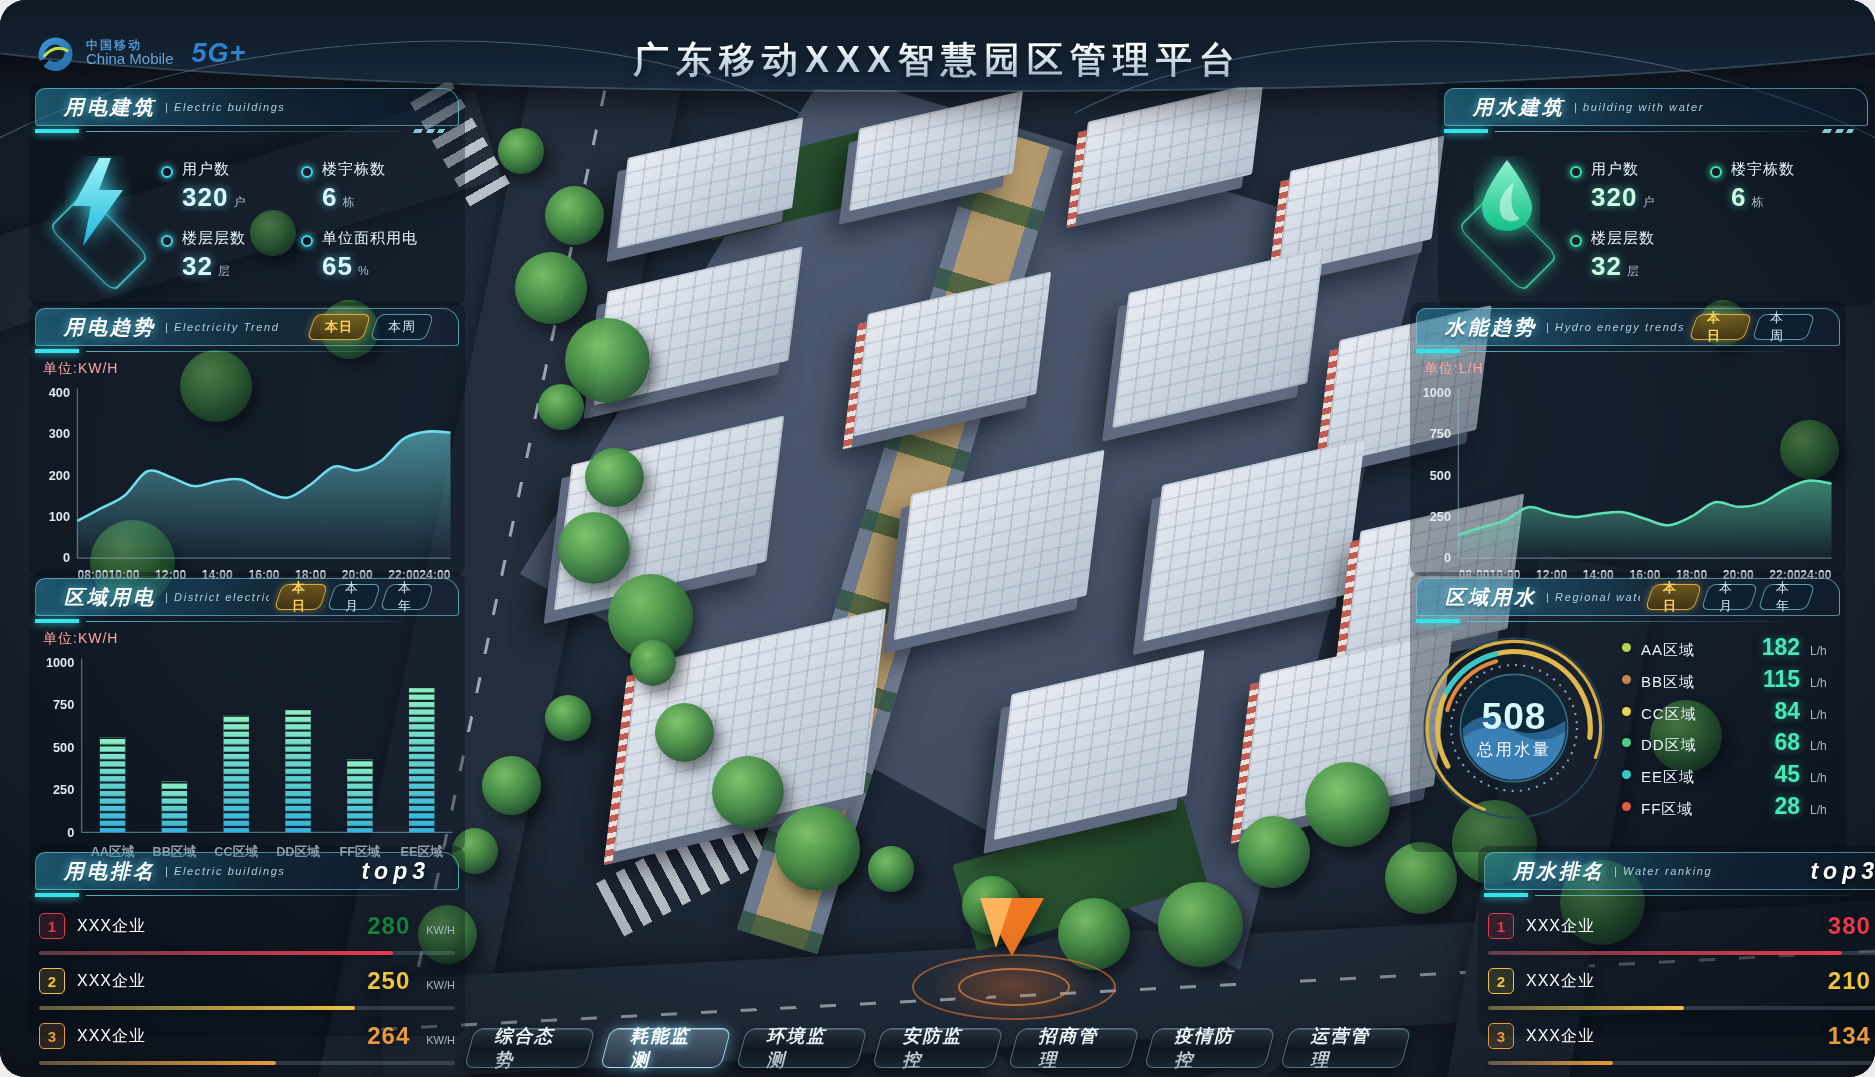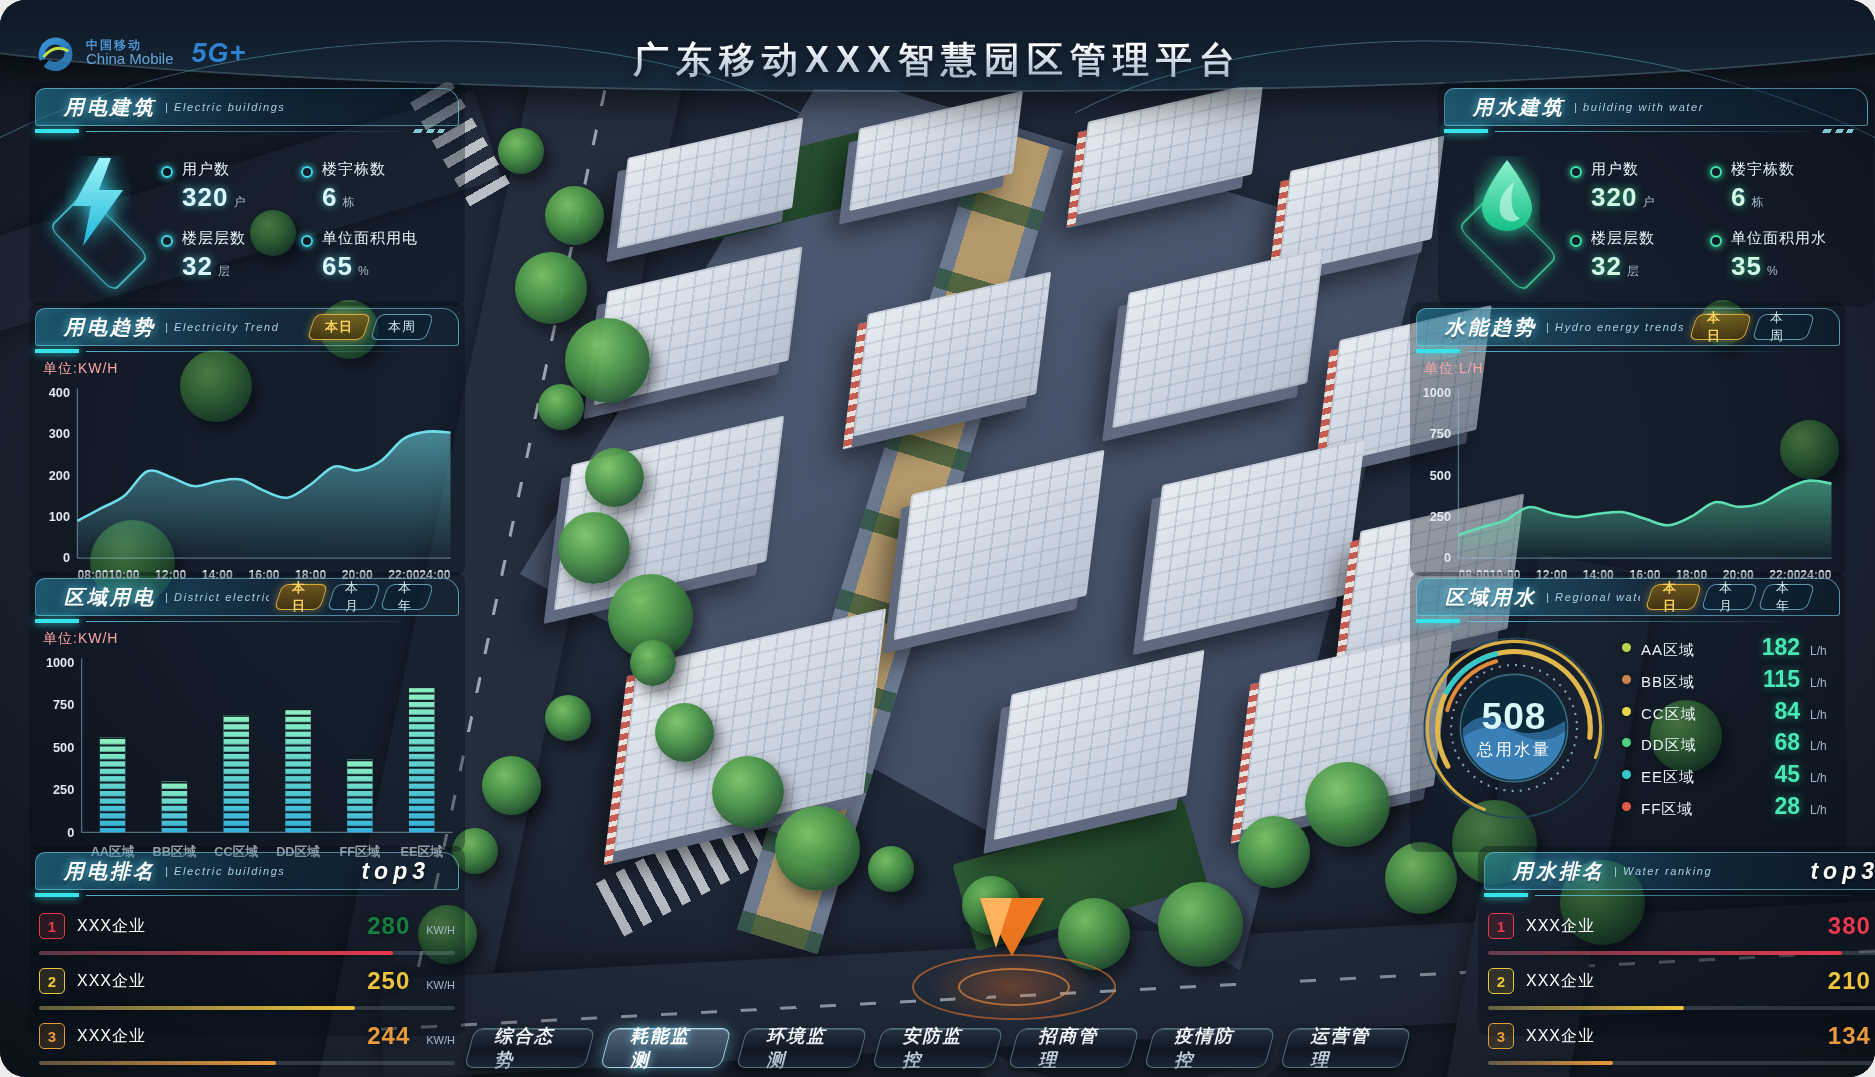--- a/index.html
+++ b/index.html
@@ -434,21 +434,21 @@
           <span class="rname">XXX企业</span>
           <span class="rval" style="color: rgb(236, 196, 61);">250</span>
           <span class="runit">KW/H</span>
           <div class="rtrack">
             <div class="rfill" style="width: 76%; background: linear-gradient(90deg, rgba(236, 196, 61, 0.267), rgb(236, 196, 61));"></div>
           </div>
         </div>
         <div class="rrow">
           <span class="rbadge" style="border-color: rgb(232, 153, 60); color: rgb(232, 153, 60); background: rgba(232, 153, 60, 0.14);">3</span>
           <span class="rname">XXX企业</span>
-          <span class="rval" style="color: rgb(232, 153, 60);">244</span>
+          <span class="rval" style="color: rgb(232, 153, 60);">264</span>
           <span class="runit">KW/H</span>
           <div class="rtrack">
             <div class="rfill" style="width: 57%; background: linear-gradient(90deg, rgba(232, 153, 60, 0.267), rgb(232, 153, 60));"></div>
           </div>
         </div>
       </div>
   </section>
 
   <section class="panel pos-rt" data-accent="green">
     <div class="veil"></div>
@@ -484,27 +484,20 @@
             <div>
               <div class="s-label">楼宇栋数</div>
               <div class="s-value"><b>6</b><i>栋</i></div>
             </div>
           </div>
           <div class="stat">
             <span class="bullet"></span>
             <div>
               <div class="s-label">楼层层数</div>
               <div class="s-value"><b>32</b><i>层</i></div>
-            </div>
-          </div>
-          <div class="stat">
-            <span class="bullet"></span>
-            <div>
-              <div class="s-label">单位面积用水</div>
-              <div class="s-value"><b>35</b><i>%</i></div>
             </div>
           </div>
         </div>
     </div>
   </section>
 
   <section class="panel pos-rc1">
     <div class="veil"></div>
     <header class="p-head">
       <span class="p-title">水能趋势</span>

